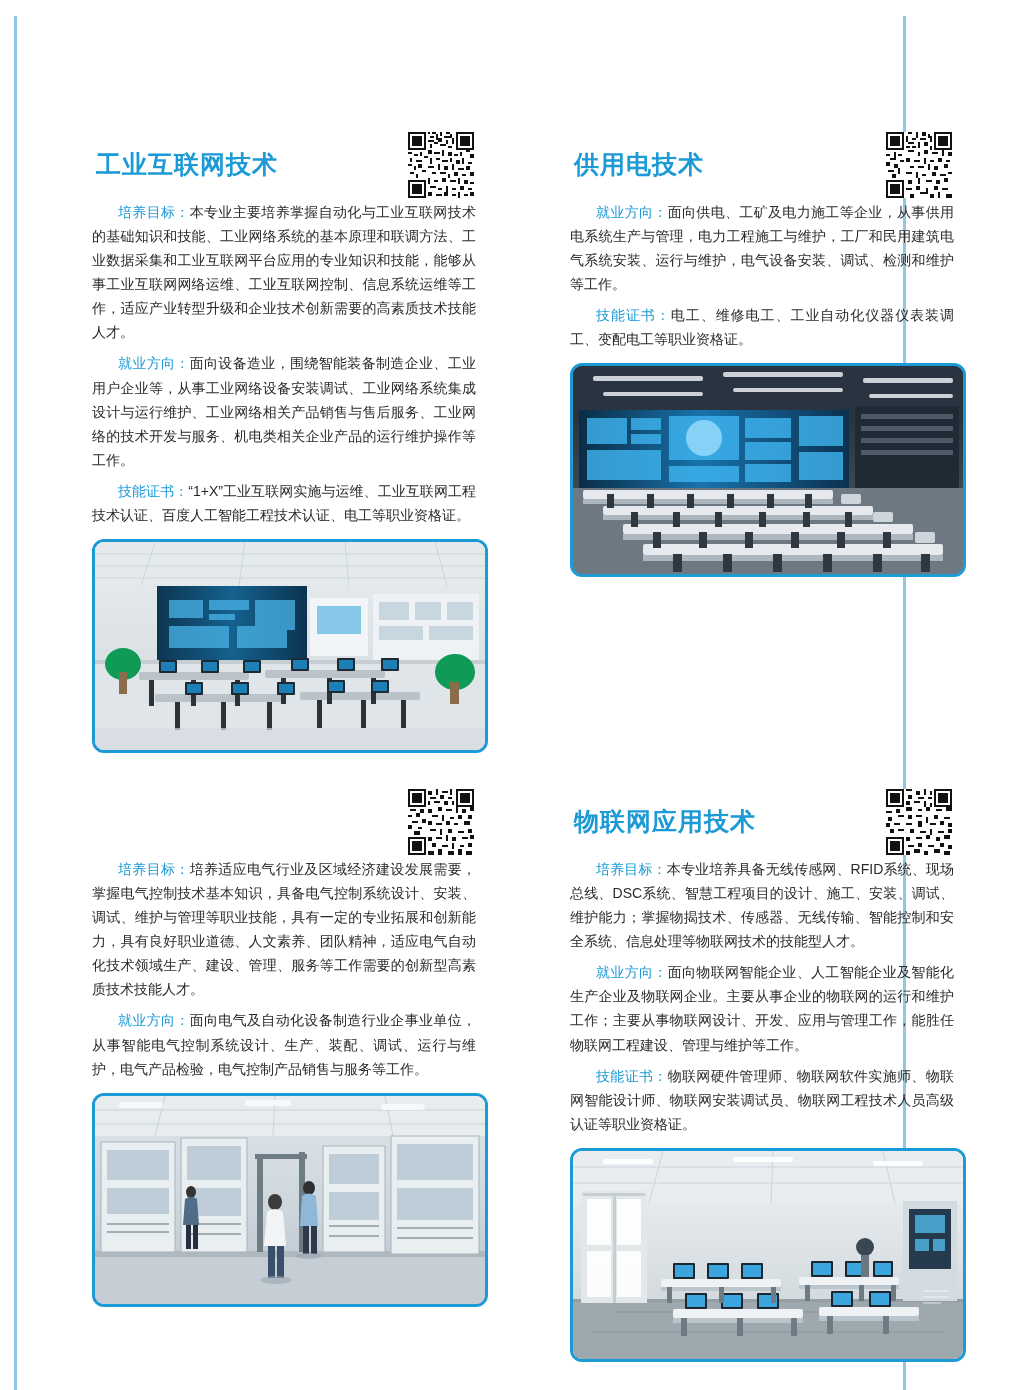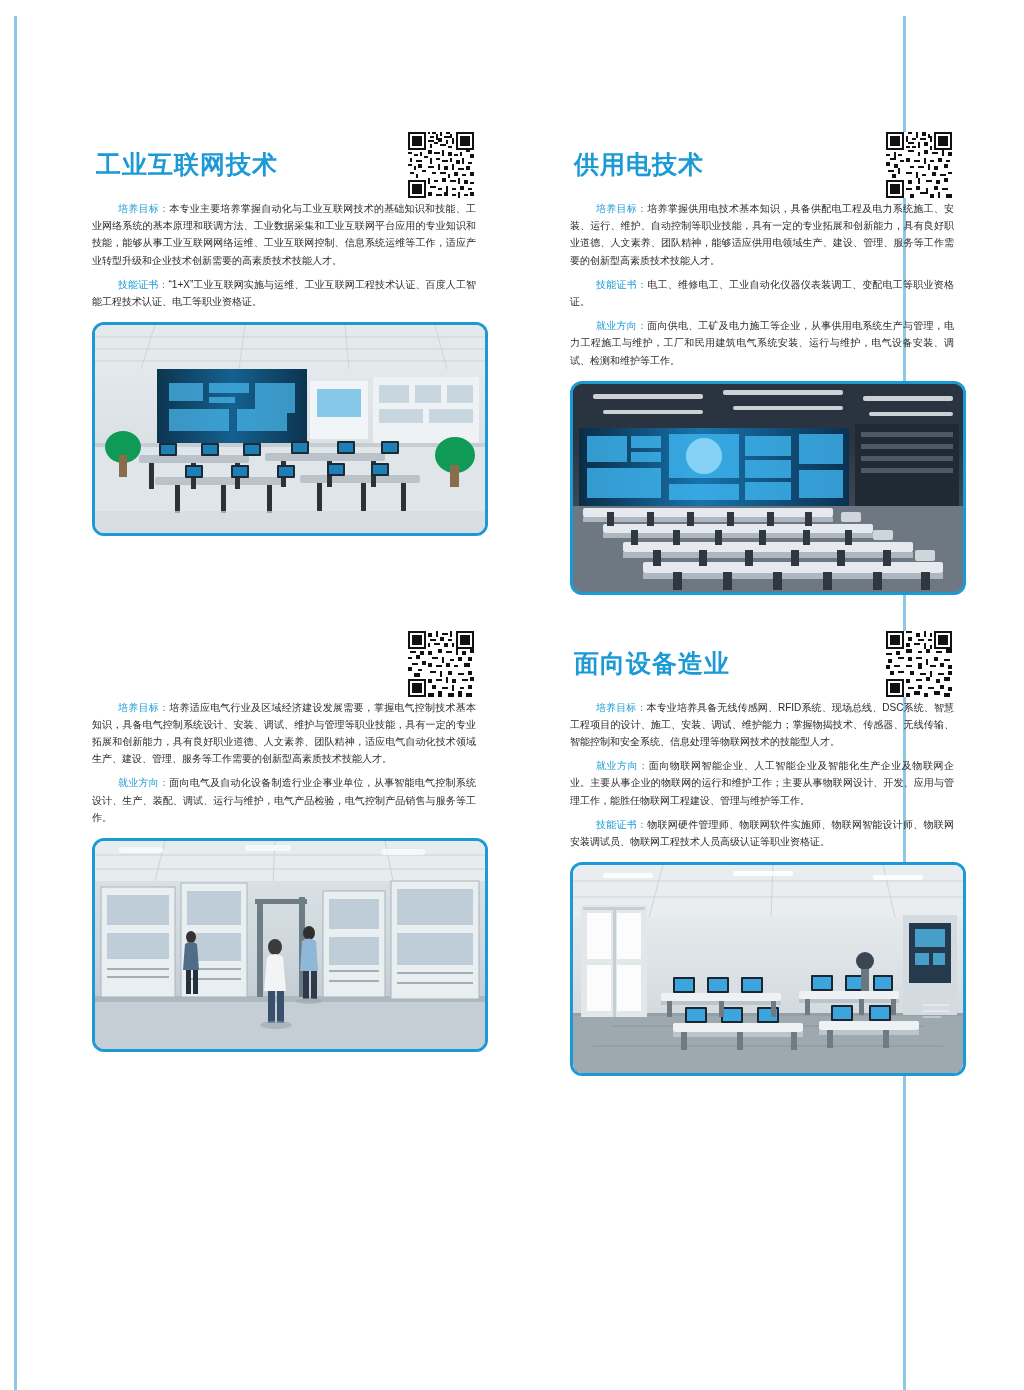--- a/index.html
+++ b/index.html
@@ -64,21 +64,21 @@
     right: 12px;
     top: 6px;
     width: 66px;
     height: 66px;
     background-color: #ffffff;
   }
   .qr svg { display: block; }
 
   .para {
     margin: 0 0 7px 0;
-    font-size: 10px;
+    font-size: 14px;
     line-height: 1.72;
     color: #2a2a2a;
     text-align: justify;
     text-indent: 0;
     padding: 0 10px 0 32px;
   }
   .para .lead {
     color: #1b9ad6;
   }
   .para.first-line-indent {
@@ -195,20 +195,21 @@
                 <rect x="18" y="30" width="2" height="2"></rect>
                 <rect x="22" y="31" width="2" height="1"></rect>
               <rect x="25" y="30" width="1" height="3"></rect>
                 <rect x="28" y="31" width="2" height="1"></rect>
                 <rect x="31" y="30" width="2" height="2"></rect>
             </g>
           </svg>
         </div>
       </div>
       <p class="para first-line-indent"><span class="lead">培养目标：</span><span>本专业主要培养掌握自动化与工业互联网技术的基础知识和技能、工业网络系统的基本原理和联调方法、工业数据采集和工业互联网平台应用的专业知识和技能，能够从事工业互联网网络运维、工业互联网控制、信息系统运维等工作，适应产业转型升级和企业技术创新需要的高素质技术技能人才。</span></p>
+      <p class="para first-line-indent"><span class="lead">就业方向：</span><span>面向设备造业，围绕智能装备制造企业、工业用户企业等，从事工业网络设备安装调试、工业网络系统集成设计与运行维护、工业网络相关产品销售与售后服务、工业网络的技术开发与服务、机电类相关企业产品的运行维护操作等工作。</span></p>
       <p class="para first-line-indent"><span class="lead">技能证书：</span><span>“1+X”工业互联网实施与运维、工业互联网工程技术认证、百度人工智能工程技术认证、电工等职业资格证。</span></p>
       <div class="photo">
         <svg viewBox="0 0 390 208" preserveAspectRatio="none">
           <defs>
             <linearGradient id="g1a" x1="0" y1="0" x2="0" y2="1">
               <stop offset="0" stop-color="#e9edf0"></stop>
                 <stop offset="1" stop-color="#cfd7dc"></stop>
             </linearGradient>
             <linearGradient id="g1b" x1="0" y1="0" x2="1" y2="0">
               <stop offset="0" stop-color="#0d3550"></stop>
@@ -380,23 +381,22 @@
               <rect x="28" y="28" width="3" height="1"></rect>
               <rect x="12" y="31" width="2" height="2"></rect>
                 <rect x="17" y="30" width="3" height="1"></rect>
                 <rect x="22" y="31" width="2" height="2"></rect>
                 <rect x="26" y="30" width="1" height="3"></rect>
               <rect x="30" y="31" width="3" height="2"></rect>
             </g>
           </svg>
         </div>
       </div>
-      <p class="para first-line-indent"><span class="lead">培养目标：</span><span>培养掌握供用电技术基本知识，具备供配电工程及电力系统施工、安装、运行、维护、自动控制等职业技能，具有一定的专业拓展和创新能力，具有良好职业道德、人文素养、团队精神，能够适应供用电领域生产、建设、管理、服务等工作需要的创新型高素质技术技能人才。</span></p>
+      <p class="para first-line-indent"><span class="lead">就业方向：</span><span>面向供电、工矿及电力施工等企业，从事供用电系统生产与管理，电力工程施工与维护，工厂和民用建筑电气系统安装、运行与维护，电气设备安装、调试、检测和维护等工作。</span></p>
       <p class="para first-line-indent"><span class="lead">技能证书：</span><span>电工、维修电工、工业自动化仪器仪表装调工、变配电工等职业资格证。</span></p>
-      <p class="para first-line-indent"><span class="lead">就业方向：</span><span>面向供电、工矿及电力施工等企业，从事供用电系统生产与管理，电力工程施工与维护，工厂和民用建筑电气系统安装、运行与维护，电气设备安装、调试、检测和维护等工作。</span></p>
       <div class="photo">
         <svg viewBox="0 0 390 208" preserveAspectRatio="none">
           <defs>
             <linearGradient id="g2a" x1="0" y1="0" x2="0" y2="1">
               <stop offset="0" stop-color="#1b2430"></stop>
                 <stop offset="1" stop-color="#55616c"></stop>
             </linearGradient>
             <linearGradient id="g2b" x1="0" y1="0" x2="1" y2="0">
               <stop offset="0" stop-color="#0a2d46"></stop>
                 <stop offset="0.45" stop-color="#1873ad"></stop>
@@ -631,21 +631,21 @@
           <g fill="#98a6af" opacity="0.6">
             <ellipse cx="181" cy="184" rx="16" ry="4"></ellipse>
               <ellipse cx="214" cy="160" rx="13" ry="3"></ellipse>
           </g>
         </svg>
       </div>
     </div>
 
     <div class="col">
       <div class="card-head">
-        <div class="card-title">面向设备造业</div>
+        <div class="card-title">物联网应用技术</div>
         <div class="qr">
           <svg viewBox="0 0 33 33" width="66" height="66" shape-rendering="crispEdges">
             <rect width="33" height="33" fill="#fff"></rect>
             <g fill="#111">
               <rect x="0" y="0" width="9" height="9"></rect>
                 <rect x="1" y="1" width="7" height="7" fill="#fff"></rect>
                 <rect x="2" y="2" width="5" height="5"></rect>
               <rect x="24" y="0" width="9" height="9"></rect>
                 <rect x="25" y="1" width="7" height="7" fill="#fff"></rect>
                 <rect x="26" y="2" width="5" height="5"></rect>

